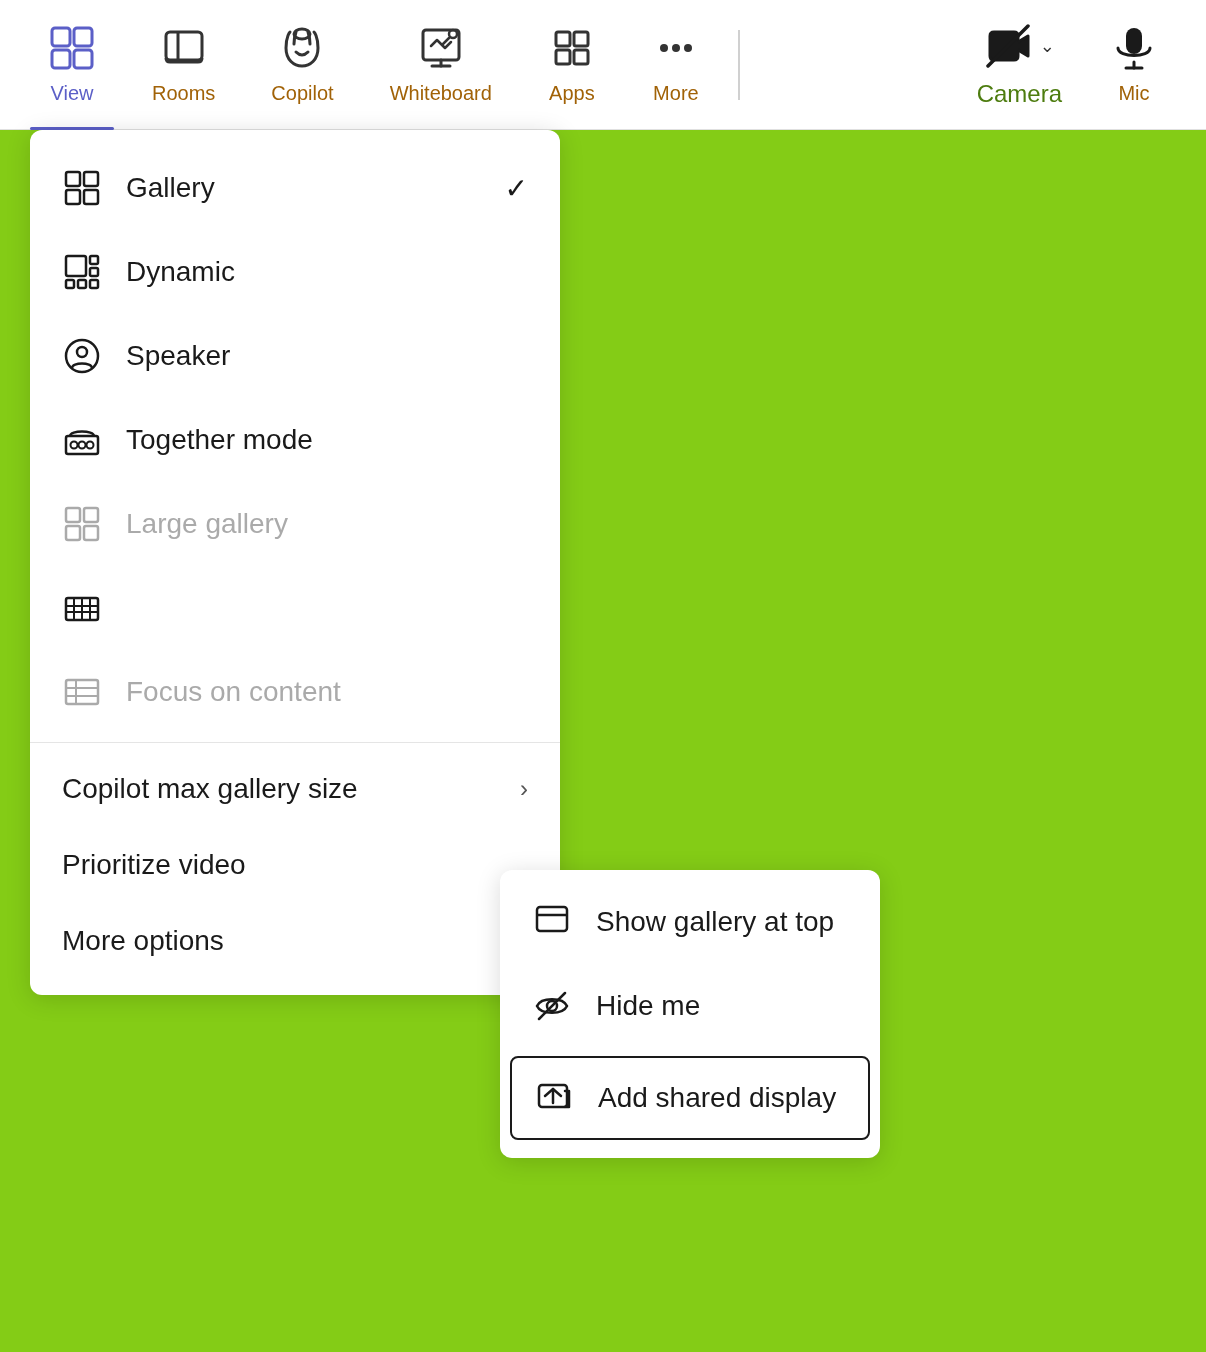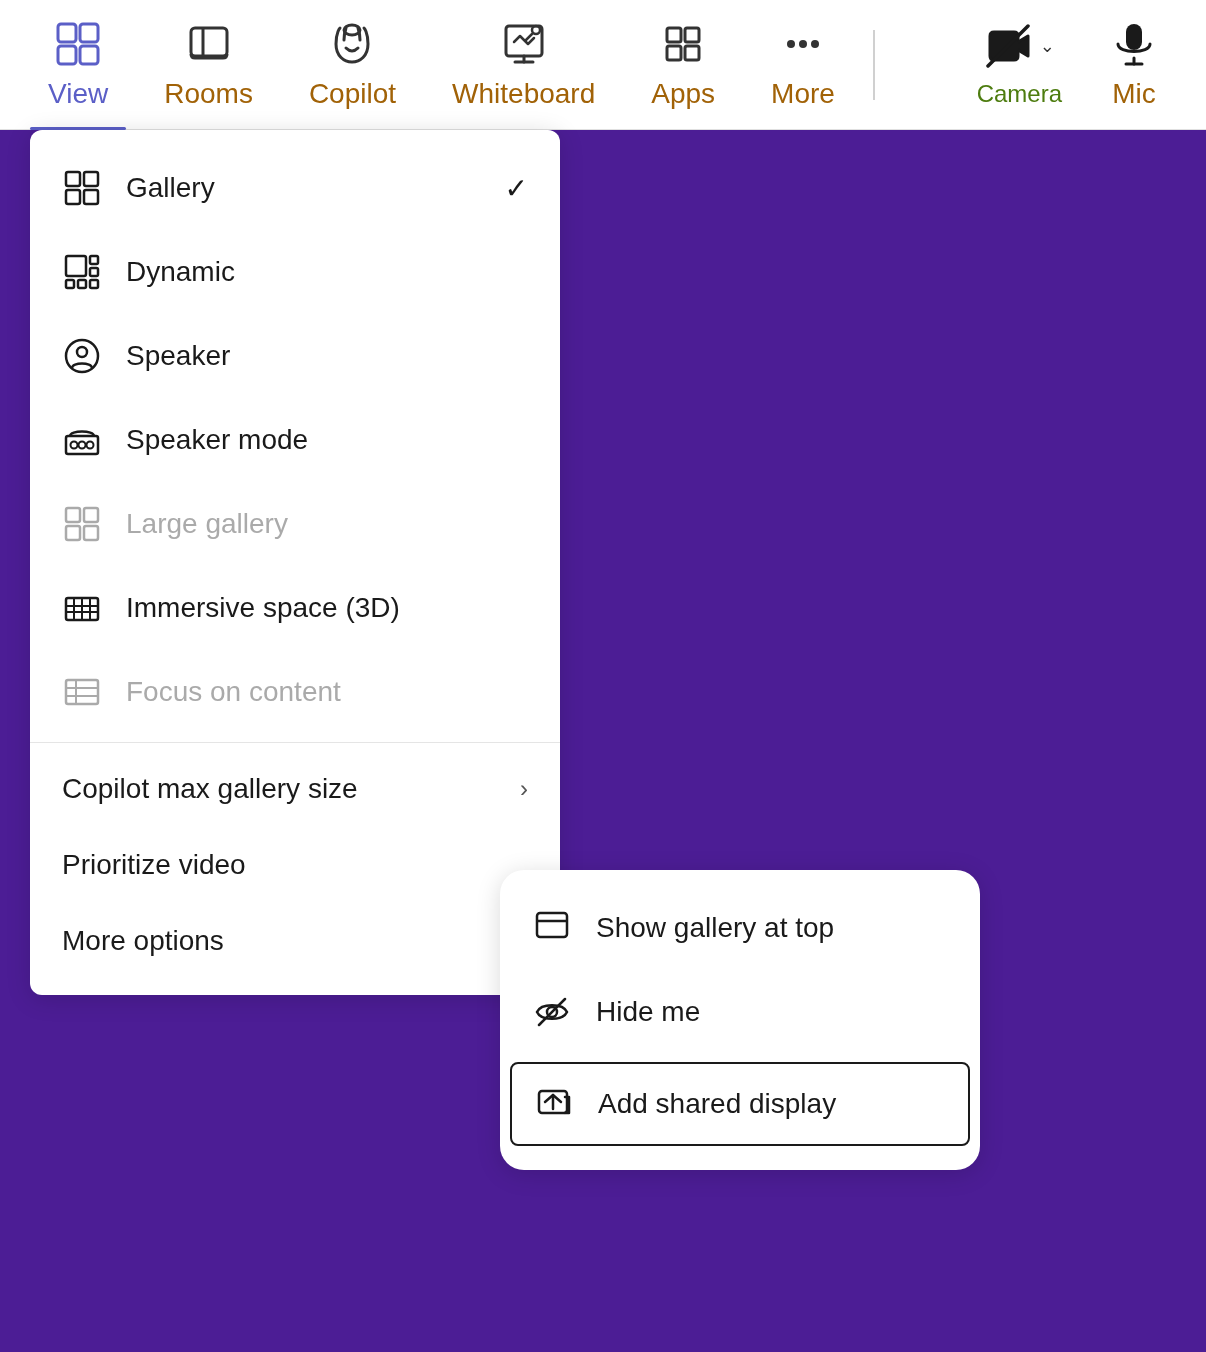--- a/index.html
+++ b/index.html
@@ -48,21 +48,21 @@
       content: '';
       position: absolute;
       bottom: 0;
       left: 10px;
       right: 10px;
       height: 3px;
       background: #5b5fc7;
       border-radius: 2px;
     }
     .toolbar-item .item-label {
-      font-size: 28px;
+      font-size: 20px;
       font-weight: 400;
     }
     .toolbar-item.active .item-label {
       color: #5b5fc7;
       font-weight: 500;
     }
     .toolbar-divider {
       width: 2px;
       height: 70px;
       background: #d0d0d0;
@@ -98,21 +98,21 @@
       height: 48px;
     }
 
     
     .main-content {
       position: absolute;
       top: 130px;
       left: 0;
       right: 0;
       bottom: 0;
-      background: #4c1d95;
+      background: #84cc16;
     }
 
     
     .dropdown-primary {
       position: absolute;
       top: 0px;
       left: 30px;
       width: 530px;
       background: #ffffff;
       border-radius: 12px;
@@ -159,25 +159,25 @@
       height: 1px;
       background: #e5e5e5;
       margin: 8px 0;
     }
 
     
     .dropdown-secondary {
       position: absolute;
       top: 740px;
       left: 500px;
-      width: 480px;
+      width: 380px;
       background: #ffffff;
-      border-radius: 24px;
+      border-radius: 12px;
       box-shadow: 0 4px 24px rgba(0,0,0,0.15);
-      padding: 16px 0;
+      padding: 10px 0;
       z-index: 101;
     }
 
     .dropdown-secondary .menu-item {
       font-size: 28px;
     }
 
     .menu-item-highlighted {
       border: 2.5px solid #1a1a1a;
       border-radius: 8px;
@@ -326,21 +326,21 @@
     <div class="menu-item">
       <div class="menu-item-icon">
         <svg width="36" height="36" viewBox="0 0 36 36" fill="none">
           <rect x="2" y="14" width="32" height="18" rx="2" stroke="#1a1a1a" stroke-width="2.5" fill="none"></rect>
           <circle cx="10" cy="23" r="3.5" stroke="#1a1a1a" stroke-width="2" fill="none"></circle>
           <circle cx="18" cy="23" r="3.5" stroke="#1a1a1a" stroke-width="2" fill="none"></circle>
           <circle cx="26" cy="23" r="3.5" stroke="#1a1a1a" stroke-width="2" fill="none"></circle>
           <path d="M6 14 C6 8 30 8 30 14" stroke="#1a1a1a" stroke-width="2.5" fill="none"></path>
         </svg>
       </div>
-      <span class="menu-item-label">Speaker mode</span>
+      <span class="menu-item-label">Together mode</span>
     </div>
 
     <div class="menu-item disabled">
       <div class="menu-item-icon">
         <svg width="36" height="36" viewBox="0 0 36 36" fill="none">
           <rect x="2" y="2" width="14" height="14" rx="2" stroke="#aaa" stroke-width="2.5" fill="none"></rect>
           <rect x="20" y="2" width="14" height="14" rx="2" stroke="#aaa" stroke-width="2.5" fill="none"></rect>
           <rect x="2" y="20" width="14" height="14" rx="2" stroke="#aaa" stroke-width="2.5" fill="none"></rect>
           <rect x="20" y="20" width="14" height="14" rx="2" stroke="#aaa" stroke-width="2.5" fill="none"></rect>
         </svg>
@@ -352,21 +352,20 @@
       <div class="menu-item-icon">
         <svg width="36" height="36" viewBox="0 0 36 36" fill="none">
           <rect x="2" y="8" width="32" height="22" rx="2" stroke="#1a1a1a" stroke-width="2.5" fill="none"></rect>
           <line x1="2" y1="16" x2="34" y2="16" stroke="#1a1a1a" stroke-width="2"></line>
           <line x1="2" y1="22" x2="34" y2="22" stroke="#1a1a1a" stroke-width="2"></line>
           <line x1="10" y1="8" x2="10" y2="30" stroke="#1a1a1a" stroke-width="2"></line>
           <line x1="18" y1="8" x2="18" y2="30" stroke="#1a1a1a" stroke-width="2"></line>
           <line x1="26" y1="8" x2="26" y2="30" stroke="#1a1a1a" stroke-width="2"></line>
         </svg>
       </div>
-      <span class="menu-item-label">Immersive space (3D)</span>
     </div>
 
     <div class="menu-item disabled">
       <div class="menu-item-icon">
         <svg width="36" height="36" viewBox="0 0 36 36" fill="none">
           <rect x="2" y="6" width="32" height="24" rx="2" stroke="#aaa" stroke-width="2.5" fill="none"></rect>
           <line x1="2" y1="14" x2="34" y2="14" stroke="#aaa" stroke-width="2"></line>
           <line x1="2" y1="22" x2="34" y2="22" stroke="#aaa" stroke-width="2"></line>
           <line x1="12" y1="6" x2="12" y2="30" stroke="#aaa" stroke-width="2"></line>
         </svg>

